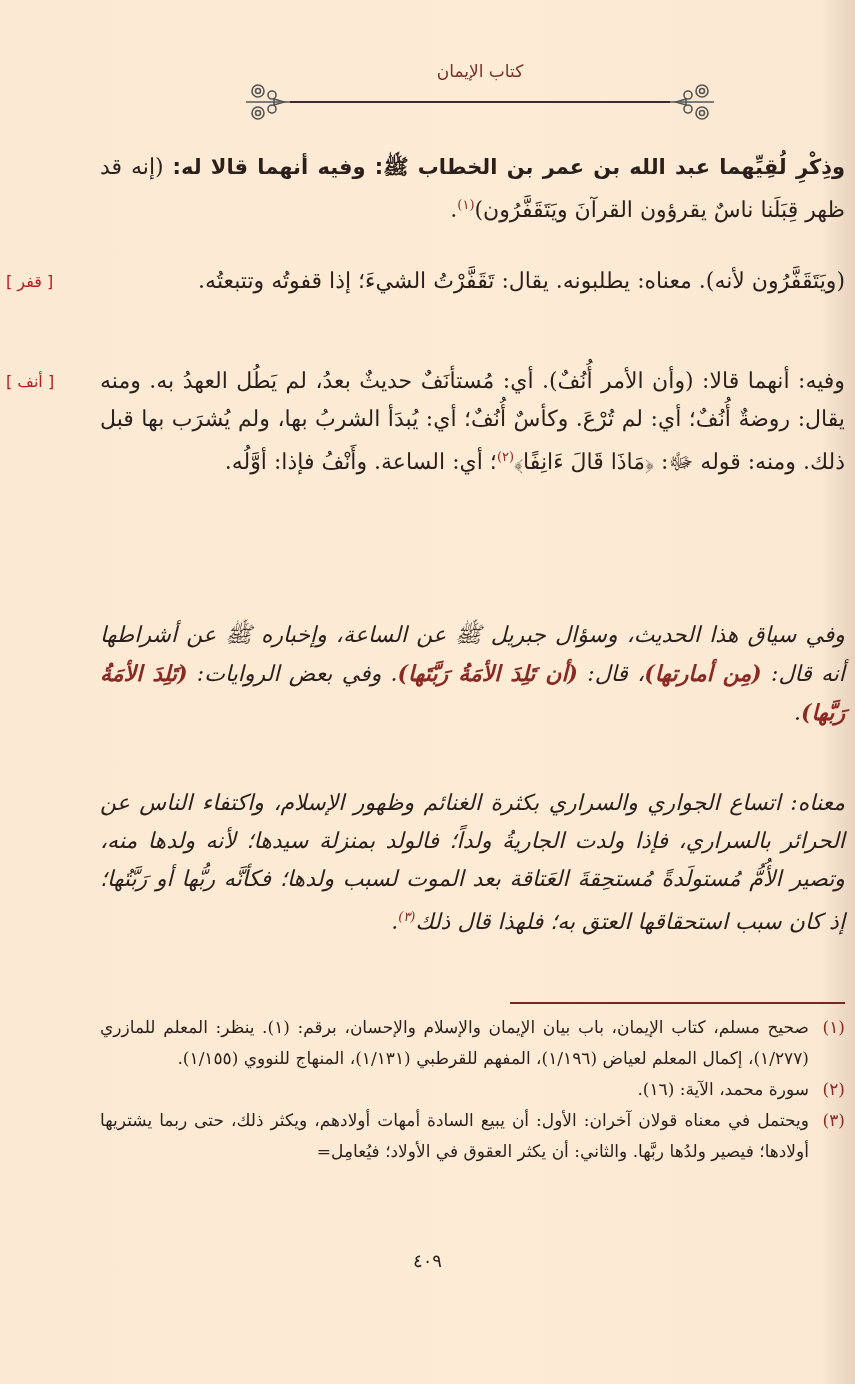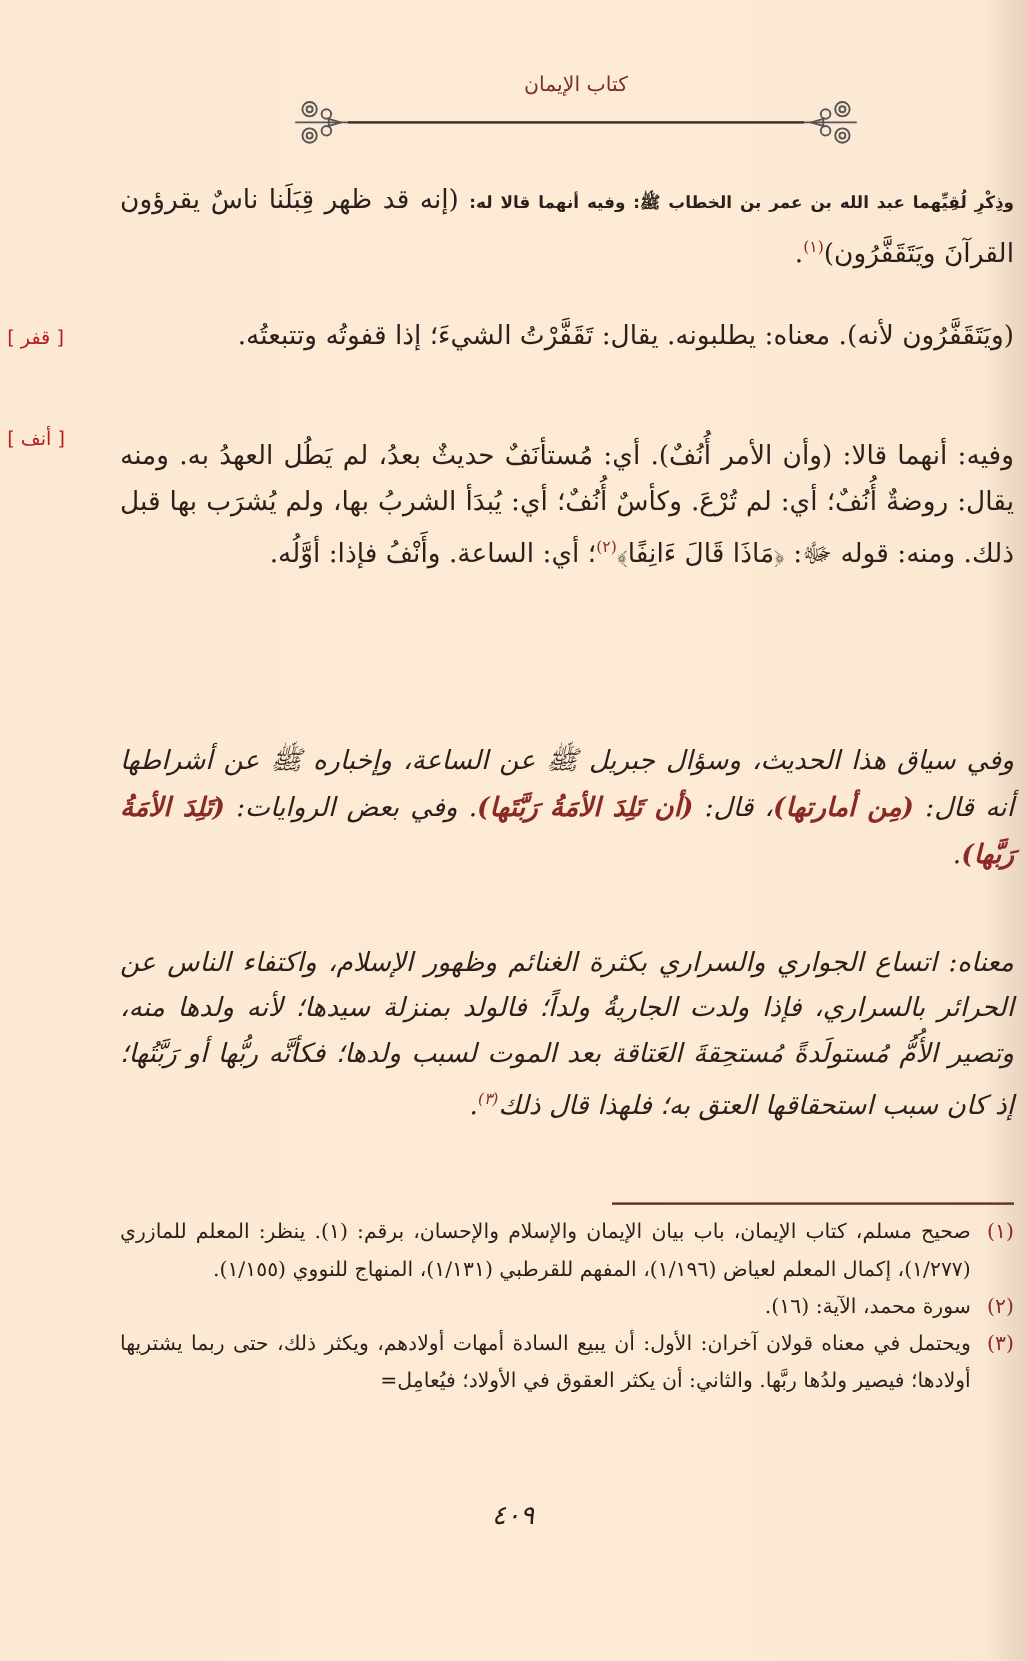--- a/index.html
+++ b/index.html
@@ -24,40 +24,40 @@
   .ornament {
     position:absolute; top:26px; width:48px; height:42px;
   }
   .ornament.left { left:4px; }
   .ornament.right { right:4px; }
 
   .text-block {
     position:absolute; left:100px; width:745px; direction:rtl; text-align:justify;
     font-size:22px; line-height:38px;
   }
-  .bold { font-weight:bold; font-family:"DejaVu Sans","Liberation Sans",sans-serif; font-size:14px; }
+  .bold { font-weight:bold; font-family:"DejaVu Sans","Liberation Sans",sans-serif; font-size:21px; }
   .red { color:#8a2a24; font-weight:bold; }
   .sup { font-size:13px; vertical-align:super; color:#8a2a24; }
   .margin-tag {
     position:absolute; left:6px; font-size:16px; color:#b91c1c;
     font-family:"DejaVu Sans","Liberation Sans",sans-serif; direction:rtl;
   }
   .footnote-rule {
     position:absolute; left:510px; width:335px; top:1002px; height:2px; background:#6b2b26;
   }
   .footnotes {
     position:absolute; left:100px; width:745px; top:1012px;
     direction:rtl; font-size:17px; line-height:31px; text-align:justify;
   }
   .fn { display:flex; direction:rtl; }
   .fn-num { color:#8a2a24; min-width:36px; }
   .fn-text { flex:1; }
   .page-number {
     position:absolute; top:1250px; left:0; width:855px; text-align:center;
-    font-size:22px; direction:rtl;font-style:italic;
+    font-size:18px; direction:rtl;
   }
 </style>
 </head>
 <body>
 
 <div class="page">
 
   <div class="header">
     <svg class="ornament left" viewBox="0 0 48 42">
       <g fill="none" stroke="#555" stroke-width="1.6">
@@ -93,21 +93,21 @@
   </div>
 
   <div class="text-block" style="top:262px;">
     <span>(ويَتَقَفَّرُون لأنه). معناه: يطلبونه. يقال: تَقَفَّرْتُ الشيءَ؛ إذا قفوتُه وتتبعتُه.</span>
   </div>
   <div class="margin-tag" style="top:272px;">[ قفر ]</div>
 
   <div class="text-block" style="top:362px;">
     <span>وفيه: أنهما قالا: (وأن الأمر أُنُفٌ). أي: مُستأنَفٌ حديثٌ بعدُ، لم يَطُل العهدُ به. ومنه يقال: روضةٌ أُنُفٌ؛ أي: لم تُرْعَ. وكأسٌ أُنُفٌ؛ أي: يُبدَأ الشربُ بها، ولم يُشرَب بها قبل ذلك. ومنه: قوله ﷻ: ﴿مَاذَا قَالَ ءَانِفًا﴾</span><span class="sup">(٢)</span><span>؛ أي: الساعة. وأَنْفُ فإذا: أوَّلُه.</span>
   </div>
-  <div class="margin-tag" style="top:356px;">[ أنف ]</div>
+  <div class="margin-tag" style="top:372px;">[ أنف ]</div>
 
   <div class="text-block" style="top:616px;font-style:italic;">
     <span>وفي سياق هذا الحديث، وسؤال جبريل ﷺ عن الساعة، وإخباره ﷺ عن أشراطها أنه قال: </span><span class="red">(مِن أمارتها)</span><span>، قال: </span><span class="red">(أن تَلِدَ الأمَةُ رَبَّتَها)</span><span>. وفي بعض الروايات: </span><span class="red">(تَلِدَ الأمَةُ رَبَّها)</span><span>.</span>
   </div>
 
   <div class="text-block" style="top:784px;font-style:italic;">
     <span>معناه: اتساع الجواري والسراري بكثرة الغنائم وظهور الإسلام، واكتفاء الناس عن الحرائر بالسراري، فإذا ولدت الجاريةُ ولداً؛ فالولد بمنزلة سيدها؛ لأنه ولدها منه، وتصير الأُمُّ مُستولَدةً مُستحِقةَ العَتاقة بعد الموت لسبب ولدها؛ فكأنَّه ربُّها أو رَبَّتُها؛ إذ كان سبب استحقاقها العتق به؛ فلهذا قال ذلك</span><span class="sup">(٣)</span><span>.</span>
   </div>
 
   <div class="footnote-rule"></div>

